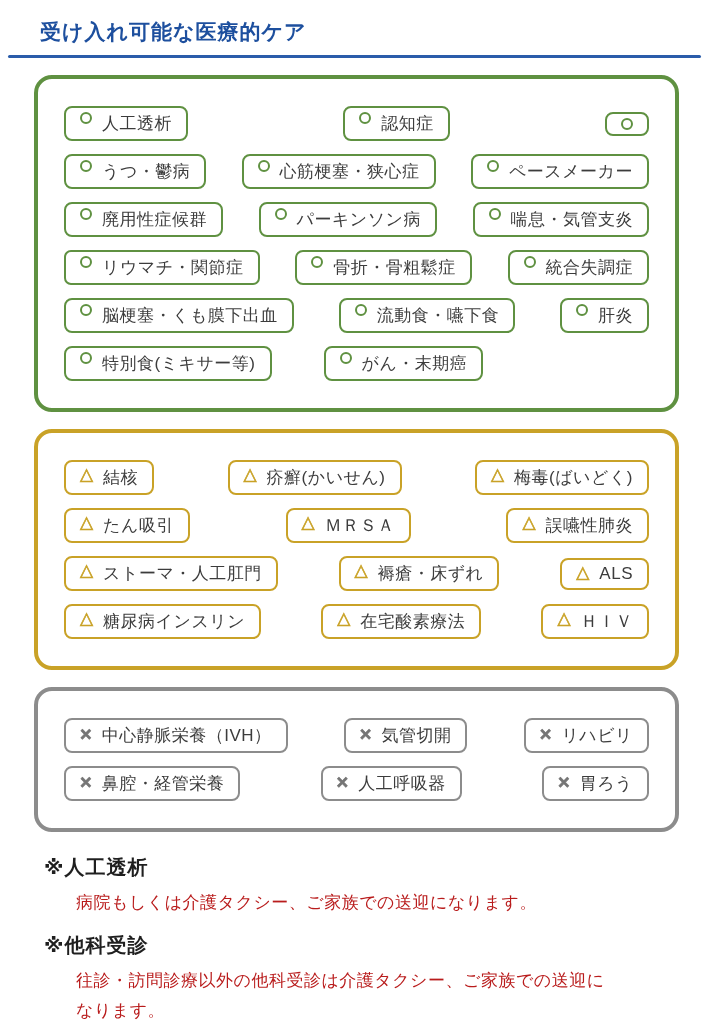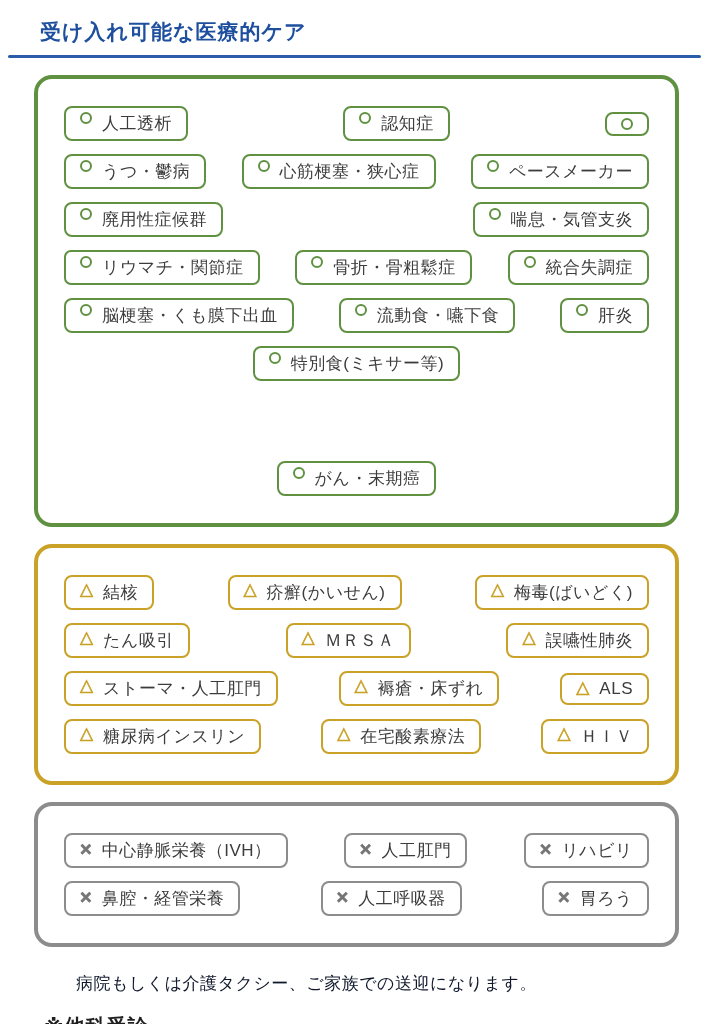--- a/index.html
+++ b/index.html
@@ -35,21 +35,21 @@
     border-radius: 18px;
     padding: 14px 22px;
     background: #ffffff;
   }
   .row {
     display: flex;
     align-items: center;
     margin: 13px 4px;
   }
   .row.spread { justify-content: space-between; }
-  .row.left   { justify-content: flex-start; gap: 80px; flex-direction: column; }
+  .row.left   { justify-content: flex-start; gap: 52px; }
 
   .item {
     display: inline-flex;
     align-items: flex-start;
     gap: 10px;
     background: #ffffff;
     border: 2.5px solid #999;
     border-radius: 8px;
     padding: 4px 14px;
     white-space: nowrap;
@@ -82,21 +82,21 @@
     font-size: 20px;
     font-weight: bold;
     color: #1f1f1f;
     letter-spacing: 1px;
   }
   .note-body {
     margin-left: 76px;
     margin-right: 30px;
     font-size: 17px;
     line-height: 1.75;
-    color: #0f172a;
+    color: #b91c1c;
     white-space: pre-line;
     letter-spacing: 0.5px;
   }
 </style>
 </head>
 <body>
 
 <div class="page">
 
   <div class="header">
@@ -132,20 +132,24 @@
           <span class="label">ペースメーカー</span>
         </div>
       </div>
       <div class="row spread">
         <div class="item" style="border-color: rgb(95, 145, 65);">
           <span class="icon ring" style="border-color: rgb(95, 145, 65);"></span>
           <span class="label">廃用性症候群</span>
         </div>
         <div class="item" style="border-color: rgb(95, 145, 65);">
           <span class="icon ring" style="border-color: rgb(95, 145, 65);"></span>
+          <span class="label">パーキンソン病</span>
+        </div>
+        <div class="item" style="border-color: rgb(95, 145, 65);">
+          <span class="icon ring" style="border-color: rgb(95, 145, 65);"></span>
           <span class="label">喘息・気管支炎</span>
         </div>
       </div>
       <div class="row spread">
         <div class="item" style="border-color: rgb(95, 145, 65); border-radius: 7px;">
           <span class="icon ring" style="border-color: rgb(95, 145, 65);"></span>
           <span class="label">リウマチ・関節症</span>
         </div>
         <div class="item" style="border-color: rgb(95, 145, 65);">
           <span class="icon ring" style="border-color: rgb(95, 145, 65);"></span>
@@ -242,21 +246,21 @@
     </div>
 
   <div class="section" style="border-color: rgb(140, 140, 140);">
       <div class="row spread">
         <div class="item" style="border-color: rgb(140, 140, 140);">
           <span class="icon glyph cross" style="color: rgb(117, 117, 117);">×</span>
           <span class="label">中心静脈栄養（IVH）</span>
         </div>
         <div class="item" style="border-color: rgb(140, 140, 140);">
           <span class="icon glyph cross" style="color: rgb(117, 117, 117);">×</span>
-          <span class="label">人工肛門</span>
+          <span class="label">気管切開</span>
         </div>
         <div class="item" style="border-color: rgb(140, 140, 140);">
           <span class="icon glyph cross" style="color: rgb(117, 117, 117);">×</span>
           <span class="label">リハビリ</span>
         </div>
       </div>
       <div class="row spread">
         <div class="item" style="border-color: rgb(140, 140, 140);">
           <span class="icon glyph cross" style="color: rgb(117, 117, 117);">×</span>
           <span class="label">鼻腔・経管栄養</span>
@@ -267,20 +271,21 @@
         </div>
         <div class="item" style="border-color: rgb(140, 140, 140);">
           <span class="icon glyph cross" style="color: rgb(117, 117, 117);">×</span>
           <span class="label">胃ろう</span>
         </div>
       </div>
     </div>
 
   <div class="notes">
     <div class="note">
+      <div class="note-title">※人工透析</div>
       <div class="note-body">病院もしくは介護タクシー、ご家族での送迎になります。</div>
     </div>
     <div class="note">
       <div class="note-title">※他科受診</div>
       <div class="note-body">往診・訪問診療以外の他科受診は介護タクシー、ご家族での送迎に
 なります。</div>
     </div>
   </div>
 
 </div>

